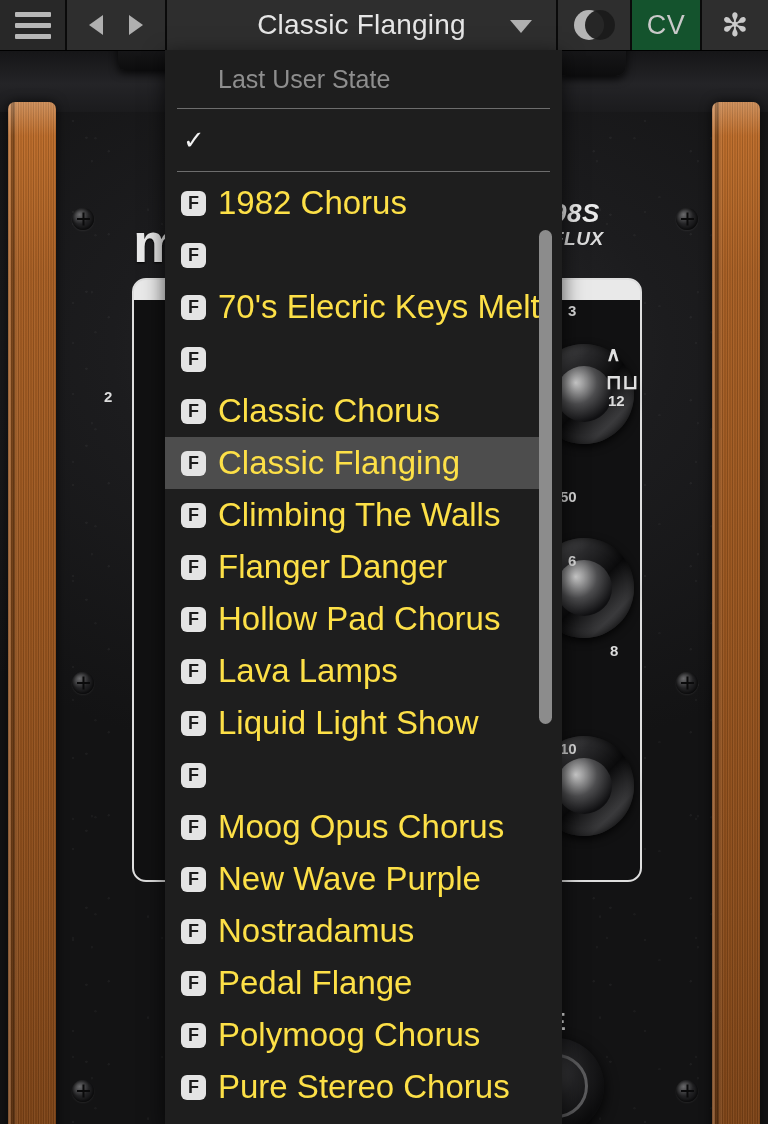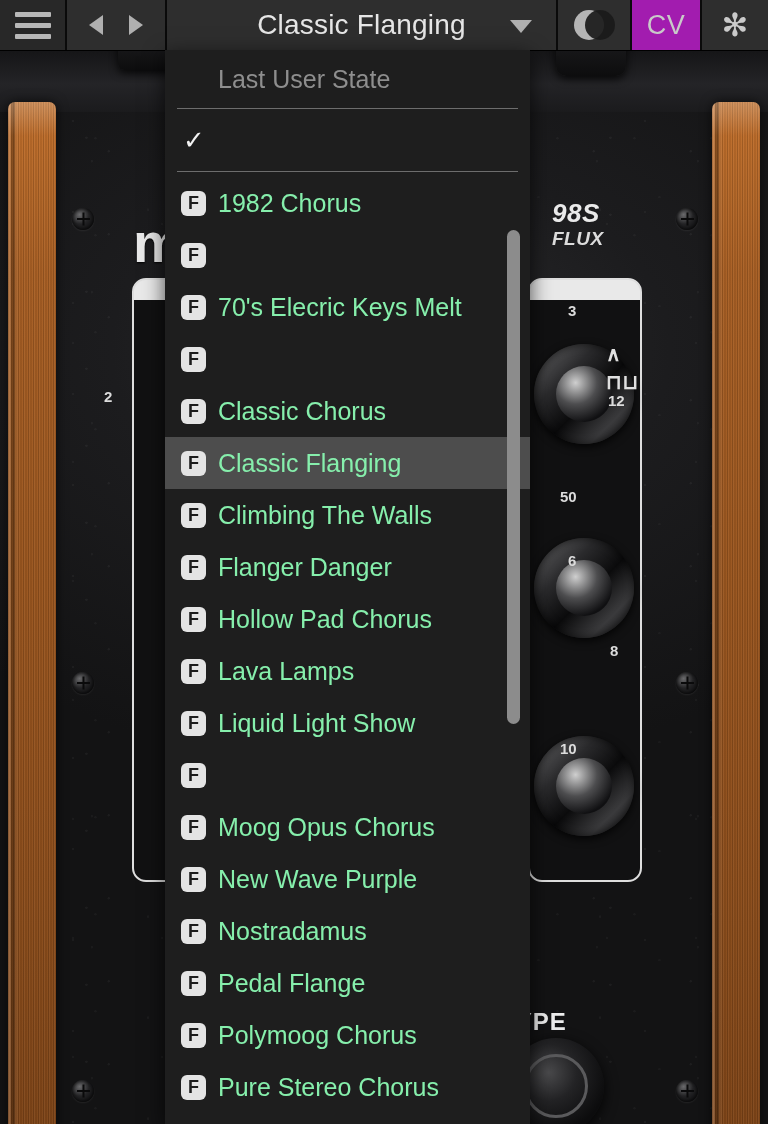--- a/index.html
+++ b/index.html
@@ -205,21 +205,21 @@
     display: flex;
     align-items: center;
     justify-content: center;
     border-right: 2px solid #0a0a0a;
     box-sizing: border-box;
   }
   .tb-menu   { width: 67px; background: #282828; }
   .tb-nav    { width: 100px; gap: 26px; background: #2e2e2e; }
   .tb-title  { flex: 1; position: relative; background: #2e2e2e; }
   .tb-ab     { width: 74px; background: #2e2e2e; }
-  .tb-cv     { width: 70px; background: #a21caf; }
+  .tb-cv     { width: 70px; background: #14532d; }
   .tb-gear   { width: 66px; background: #2e2e2e; border-right: none; }
 
   .hamburger { display: flex; flex-direction: column; gap: 6px; }
   .hamburger i {
     display: block; width: 36px; height: 5px;
     background: #b9b9b9; border-radius: 1px;
   }
   .tri {
     width: 0; height: 0;
     border-top: 10px solid transparent;
@@ -261,21 +261,21 @@
     color: #cacaca;
     font-size: 32px;
     line-height: 30px;
     text-align: center;
   }
 
   
   .menu {
     position: absolute;
     left: 165px; top: 50px;
-    width: 365px;
+    width: 397px;
     height: 1074px;
     background: #1e1e1e;
     z-index: 40;
     overflow: hidden;
     box-shadow: 0 6px 20px rgba(0,0,0,.7);
   }
   .menu-header-item {
     height: 58px;
     display: flex;
     align-items: center;
@@ -327,22 +327,22 @@
     color: #1c1c1c;
     font-size: 18px;
     font-weight: bold;
     line-height: 25px;
     text-align: center;
     flex: 0 0 auto;
     margin-right: 12px;
     font-family: "Liberation Sans", sans-serif;
   }
   .mi-label {
-    color: #86efac;
-    font-size: 25px;
+    color: #fde047;
+    font-size: 33px;
     white-space: nowrap;
     text-align: center;
   }
   .scrollbar-track {
     position: absolute;
     right: 10px; top: 130px;
     width: 13px; height: 930px;
   }
   .scrollbar-thumb {
     position: absolute;

